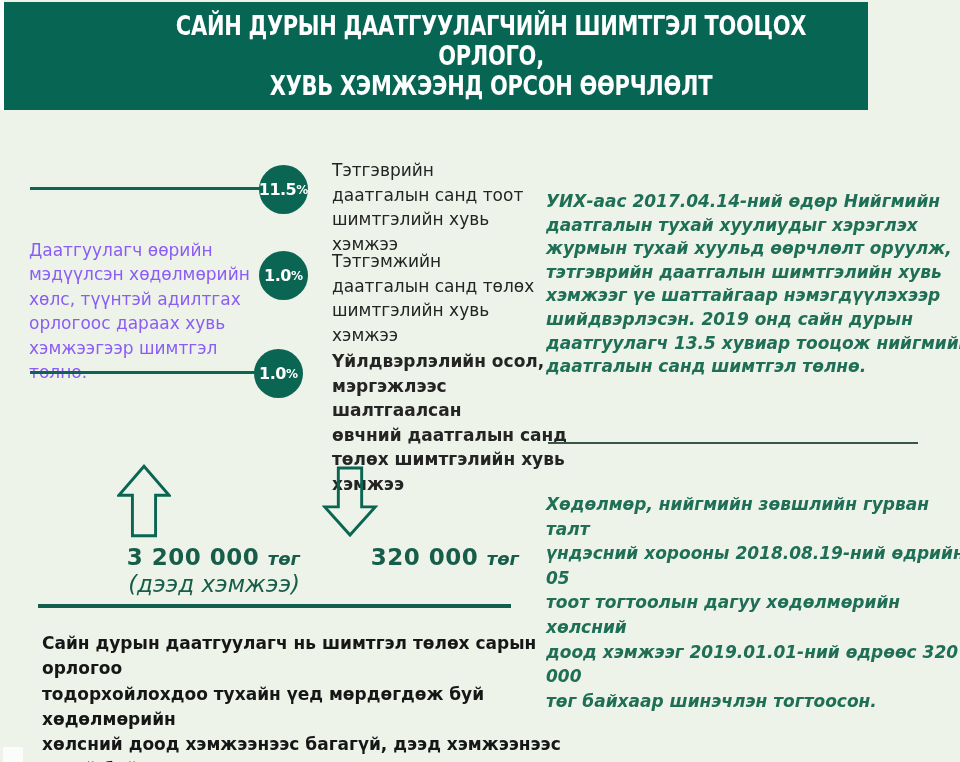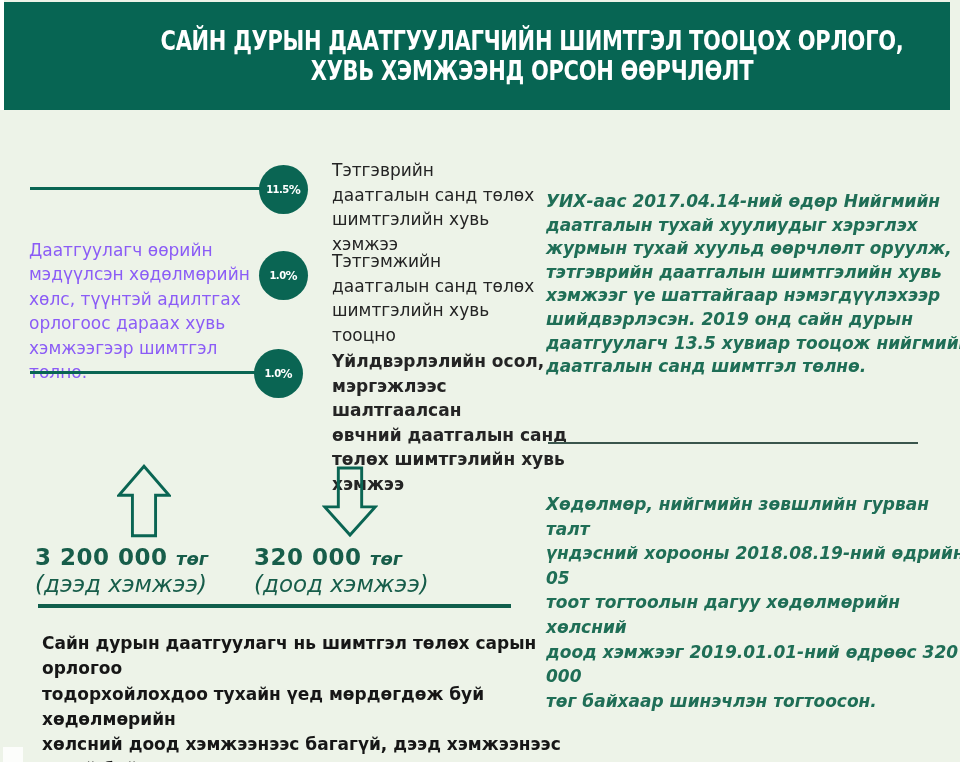--- a/index.html
+++ b/index.html
@@ -6,21 +6,21 @@
   html,body { background:#ffffff; }
   .page {
     position: relative;
     width: 960px; height: 762px;
     background: #edf3e8;
     font-family: "DejaVu Sans", "Liberation Sans", sans-serif;
     overflow: hidden;
   }
   
   .header {
-    position: absolute; left: 4px; top: 2px; width: 946px; height: 108px;
+    position: absolute; left: 4px; top: 2px; width: 864px; height: 108px;
     background: #076553;
   }
   .header-title {
     position: absolute; left: 118px; right: 8px; top: 50%;
     transform: translateY(-50%) scaleY(1.25);
     color: #ffffff; font-weight: bold; font-size: 21px; line-height: 24px;
     letter-spacing: -0.3px; text-align: center; white-space: pre-line;
   }
   .edge-strip-left { position:absolute; left:0; top:0; width:4px; height:110px; background:#ffffff; }
   .edge-notch-bottom { position:absolute; left:3px; top:747px; width:20px; height:15px; background:#fcfdfb; }
@@ -33,21 +33,21 @@
 
   
   .rate-line { position: absolute; height: 3px; background: #0a6553; }
   .rate-line.r1 { left: 30px; top: 187px; width: 233px; }
   .rate-line.r3 { left: 30px; top: 371px; width: 228px; }
   .rate-circle {
     position: absolute; width: 49px; height: 49px; border-radius: 50%;
     background: #0a6553; color: #ffffff; font-weight: bold;
     display: flex; align-items: center; justify-content: center;
   }
-  .rate-circle .val { font-size: 10px; letter-spacing: -0.5px; }
+  .rate-circle .val { font-size: 16px; letter-spacing: -0.5px; }
   .rate-circle .pct { font-size: 12px; }
   .rate-circle.c1 { left: 259px; top: 165px; }
   .rate-circle.c2 { left: 259px; top: 251px; }
   .rate-circle.c3 { left: 254px; top: 349px; }
   .rate-label {
     position: absolute; left: 332px; width: 240px;
     color: #242424; font-size: 17px; line-height: 24.6px; white-space: pre-line;
   }
   .rate-label.l1 { top: 158px; }
   .rate-label.l2 { top: 249px; }
@@ -60,21 +60,21 @@
     font-size: 17px; white-space: pre-line;
   }
   .note.n1 { top: 190px; line-height: 23.6px; }
   .note.n2 { top: 492px; line-height: 24.6px; }
   .note-divider { position: absolute; left: 548px; top: 442px; width: 370px; height: 2px; background: #3a554c; }
 
   
   .arrow-icon { position: absolute; }
   .arrow-up { left: 117px; top: 463px; }
   .arrow-down { left: 322px; top: 466px; }
-  .amount-group { position: absolute; top: 544px; width: 265px; text-align: left; color: #175d4a; }
+  .amount-group { position: absolute; top: 544px; width: 265px; text-align: right; color: #175d4a; }
   .amount-group.max { left: 35px; }
   .amount-group.min { left: 254px; }
   .amount-line { font-size: 23px; font-weight: bold; line-height: 27px; letter-spacing: 0.5px; }
   .amount-line .currency { font-size: 18px; font-style: italic; letter-spacing: 0; }
   .amount-caption { font-size: 23px; font-style: italic; line-height: 24px; }
 
   .section-divider { position: absolute; left: 38px; top: 604px; width: 473px; height: 4px; background: #115f4c; }
 
   
   .footer-note {
@@ -100,32 +100,32 @@
 хөлс, түүнтэй адилтгах
 орлогоос дараах хувь
 хэмжээгээр шимтгэл төлнө.</div>
 
   <div class="rate-line r1"></div>
   <div class="rate-circle c1">
     <span class="val">11.5</span>
       <span class="pct">%</span>
   </div>
   <div class="rate-label l1">Тэтгэврийн
-даатгалын санд төлөх
+даатгалын санд тоот
 шимтгэлийн хувь
 хэмжээ</div>
 
   <div class="rate-circle c2">
     <span class="val">1.0</span>
       <span class="pct">%</span>
   </div>
   <div class="rate-label l2">Тэтгэмжийн
 даатгалын санд төлөх
 шимтгэлийн хувь
-тооцно</div>
+хэмжээ</div>
 
   <div class="rate-line r3"></div>
   <div class="rate-circle c3">
     <span class="val">1.0</span>
       <span class="pct">%</span>
   </div>
   <div class="rate-label l3">Үйлдвэрлэлийн осол,
 мэргэжлээс шалтгаалсан
 өвчний даатгалын санд
 төлөх шимтгэлийн хувь
@@ -152,21 +152,20 @@
   <svg class="arrow-icon arrow-down" width="56" height="72" viewBox="0 0 56 74">
     <polygon points="16,2 40,2 40,42 54,42 28,71 2,42 16,42" fill="none" stroke="#0a6553" stroke-width="3"></polygon>
   </svg>
 
   <div class="amount-group max">
     <div class="amount-line"><span>3 200 000</span> <span class="currency">төг</span></div>
     <div class="amount-caption">(дээд хэмжээ)</div>
   </div>
   <div class="amount-group min">
     <div class="amount-line"><span>320 000</span> <span class="currency">төг</span></div>
-    <div class="amount-caption">(доод хэмжээ)</div>
   </div>
 
   <div class="section-divider"></div>
 
   <div class="footer-note">Сайн дурын даатгуулагч нь шимтгэл төлөх сарын орлогоо
 тодорхойлохдоо тухайн үед мөрдөгдөж буй хөдөлмөрийн
 хөлсний доод хэмжээнээс багагүй,  дээд хэмжээнээс
 ихгүй байхаар тооцно.</div>
 
 </div>

